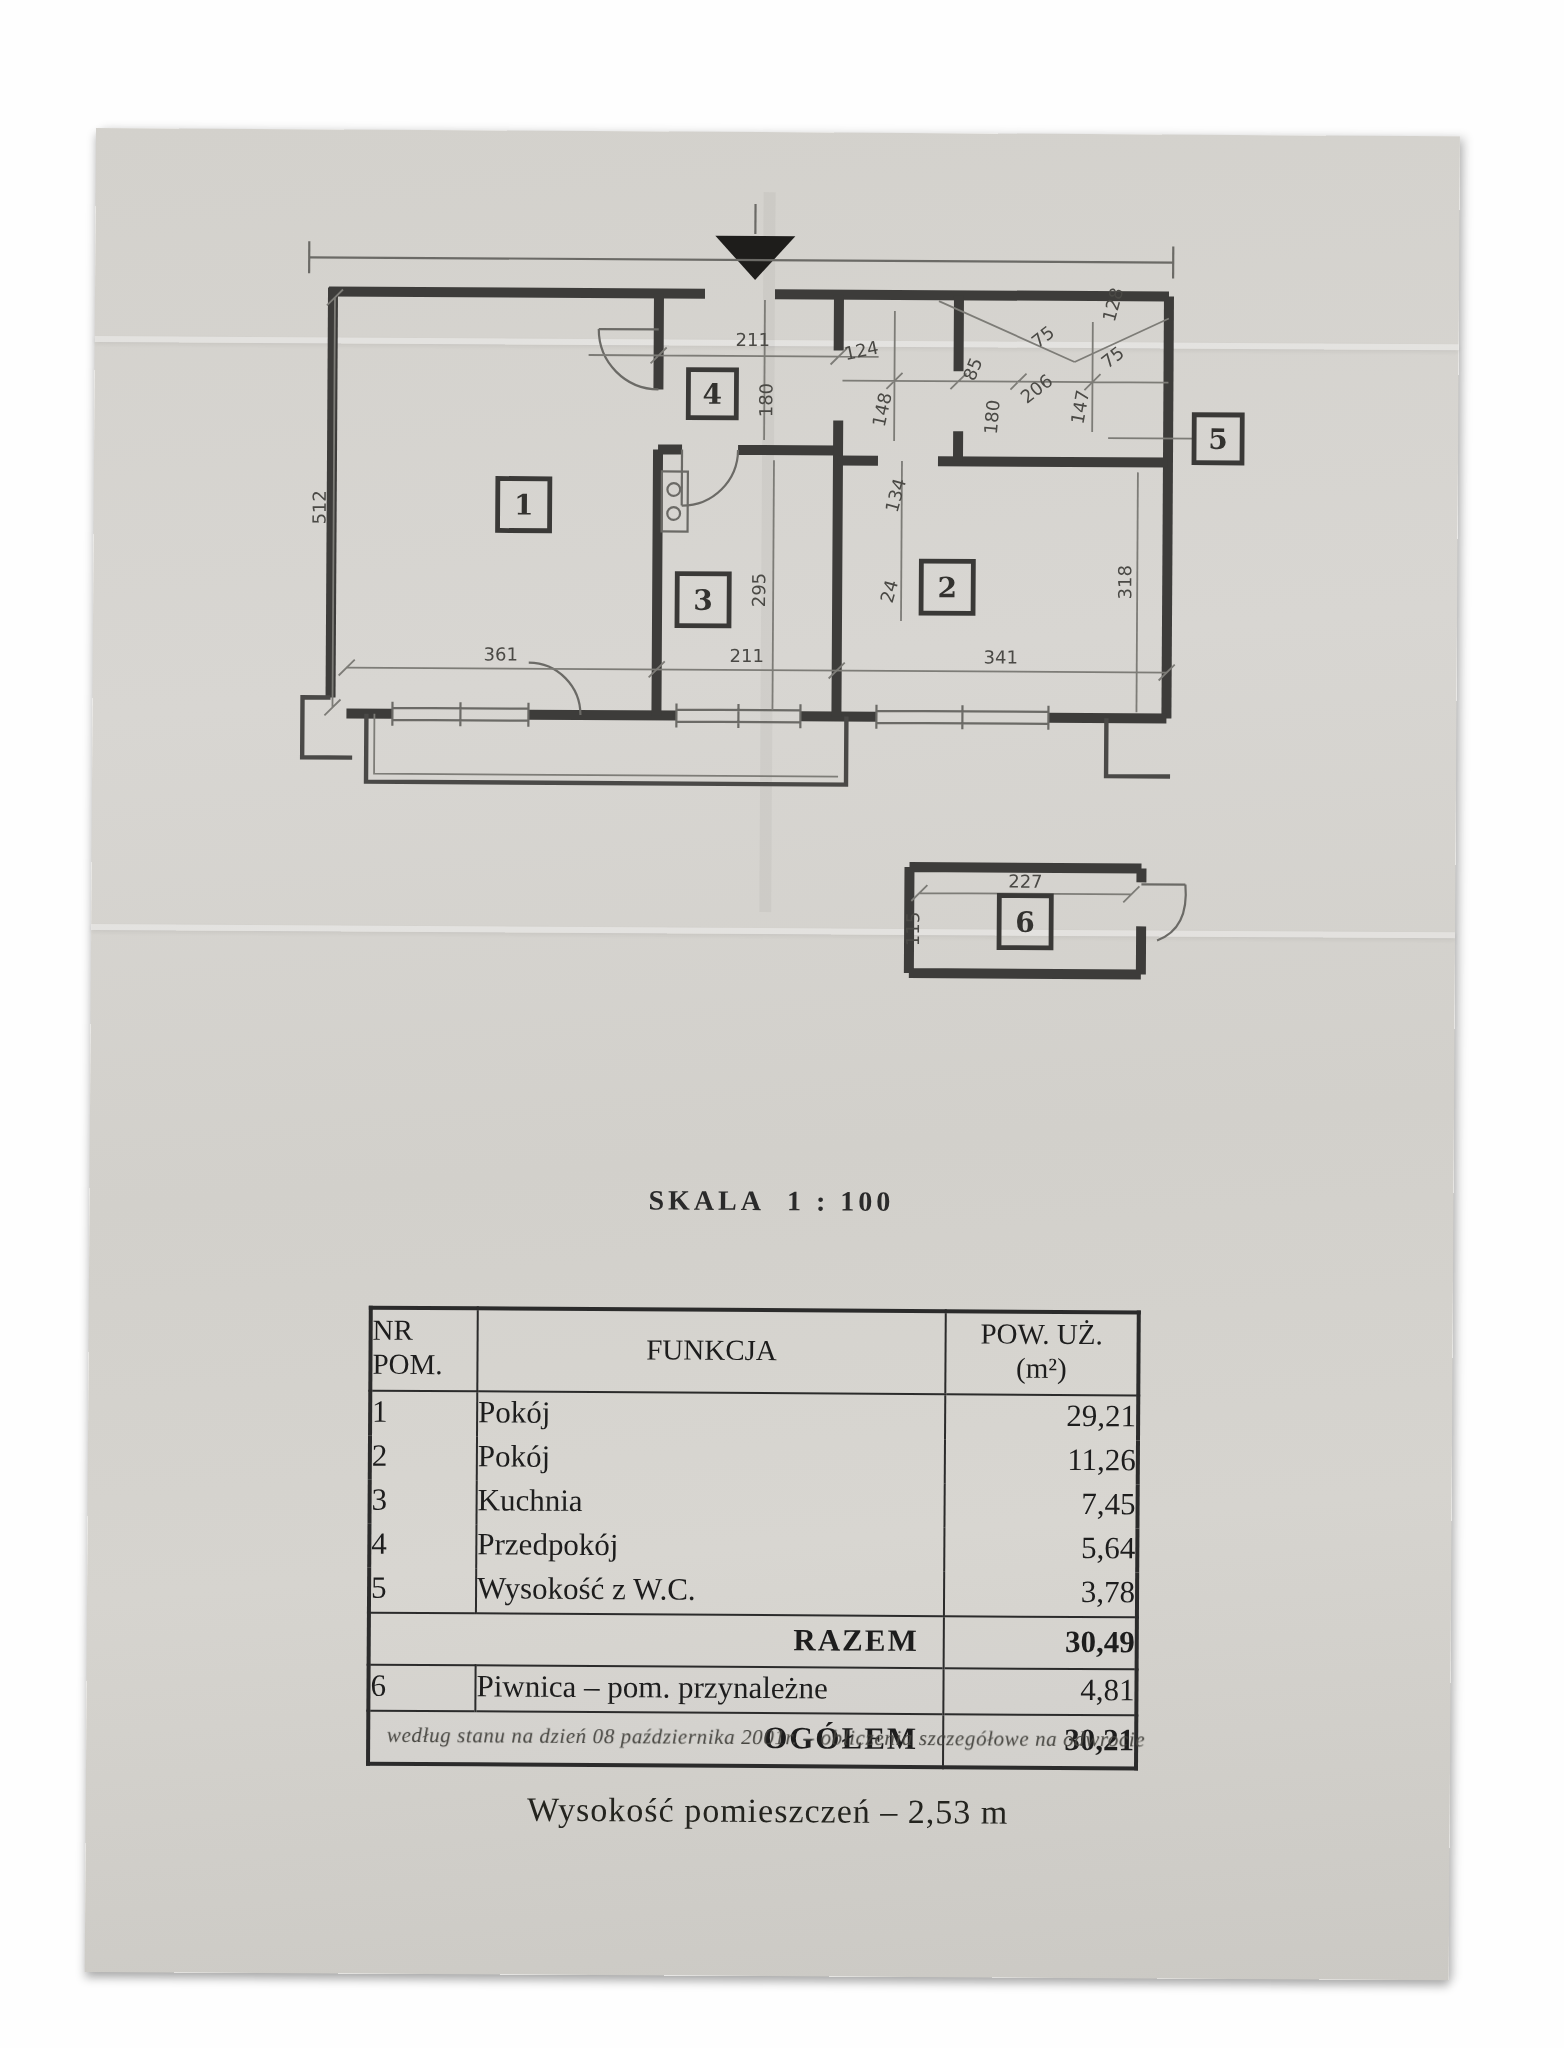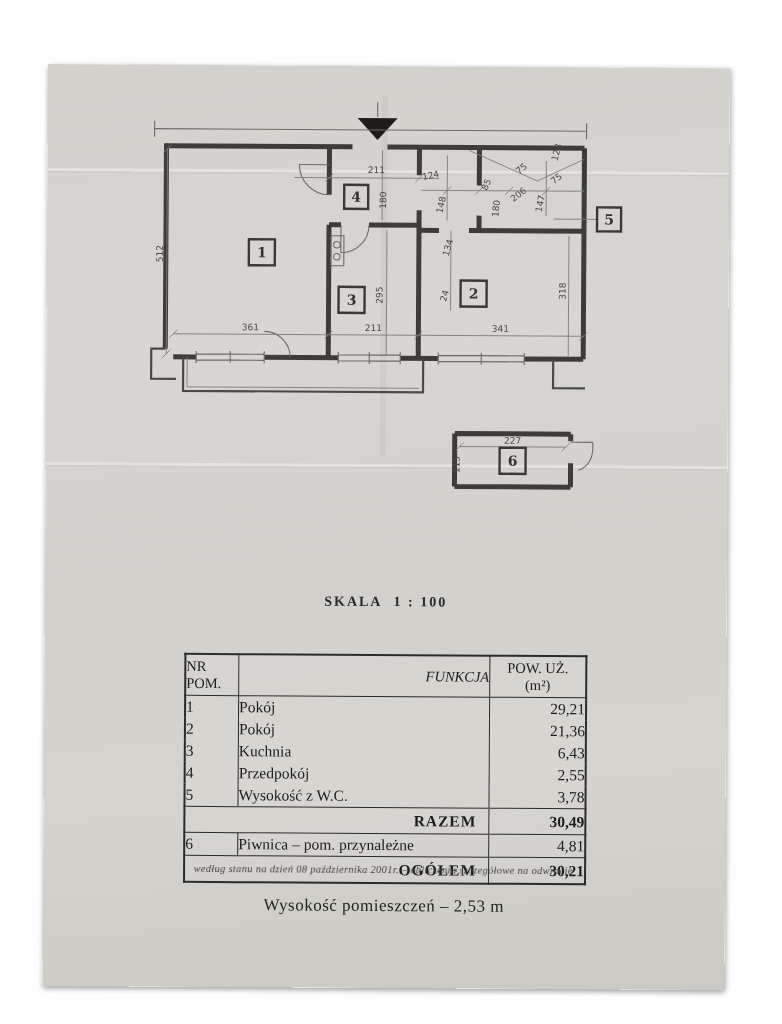--- a/index.html
+++ b/index.html
@@ -25,21 +25,21 @@
     position:absolute;left:140px;top:588px;
     border-collapse:collapse;width:380px;table-layout:fixed;
     font-family:"Liberation Serif", serif;font-size:15.5px;color:#1d1d1d;
     border:2px solid #2b2b2b;background:rgba(255,255,255,0.06);
   }
   .areas-table td,.areas-table th{padding:0;height:22px;font-weight:normal;}
   .areas-table .hdr th{height:40px;border-bottom:1.5px solid #2b2b2b;font-size:14.5px;line-height:1.15;}
   .c-nr{width:52px;text-align:left;border-right:1.5px solid #2b2b2b;}
   .c-fn{width:233px;text-align:left;padding-left:10px;}
   .c-pw{width:95px;text-align:right;padding-right:15px;border-left:1.5px solid #2b2b2b;margin-top:23px;}
-  .hdr .c-fn{text-align:right;padding-left:17px;font-style:italic;}
+  .hdr .c-fn{text-align:center;padding-left:0;}
   .hdr .c-pw{text-align:center;padding-right:0;}
   tr.sum td{border-top:1.6px solid #2b2b2b;font-weight:bold;height:25px;}
   tr.sum .lbl{text-align:right;padding-right:12px;letter-spacing:1px;}
   tr.row6 td{border-top:1.5px solid #2b2b2b;}
   .footnote{
     position:absolute;left:80px;top:798px;width:520px;text-align:center;
     font-size:10.5px;font-style:italic;color:#45443f;letter-spacing:0.3px;
     filter:blur(0.2px);
   }
   .height-note{
@@ -198,31 +198,31 @@
         </th>
       </tr>
       <tr>
         <td class="c-nr">1</td>
         <td class="c-fn">Pokój</td>
         <td class="c-pw">29,21</td>
       </tr>
       <tr>
         <td class="c-nr">2</td>
         <td class="c-fn">Pokój</td>
-        <td class="c-pw">21,36</td>
+        <td class="c-pw">11,26</td>
       </tr>
       <tr>
         <td class="c-nr">3</td>
         <td class="c-fn">Kuchnia</td>
-        <td class="c-pw">6,43</td>
+        <td class="c-pw">7,45</td>
       </tr>
       <tr>
         <td class="c-nr">4</td>
         <td class="c-fn">Przedpokój</td>
-        <td class="c-pw">2,55</td>
+        <td class="c-pw">5,64</td>
       </tr>
       <tr>
         <td class="c-nr">5</td>
         <td class="c-fn">Wysokość z W.C.</td>
         <td class="c-pw">3,78</td>
       </tr>
       <tr class="sum">
         <td class="lbl" colspan="2">RAZEM</td>
         <td class="c-pw">30,49</td>
       </tr>

